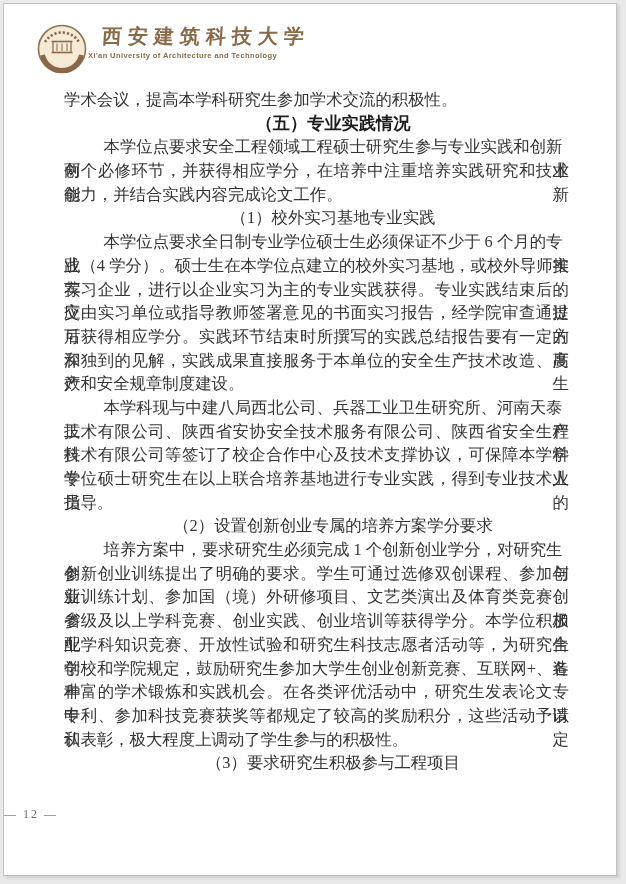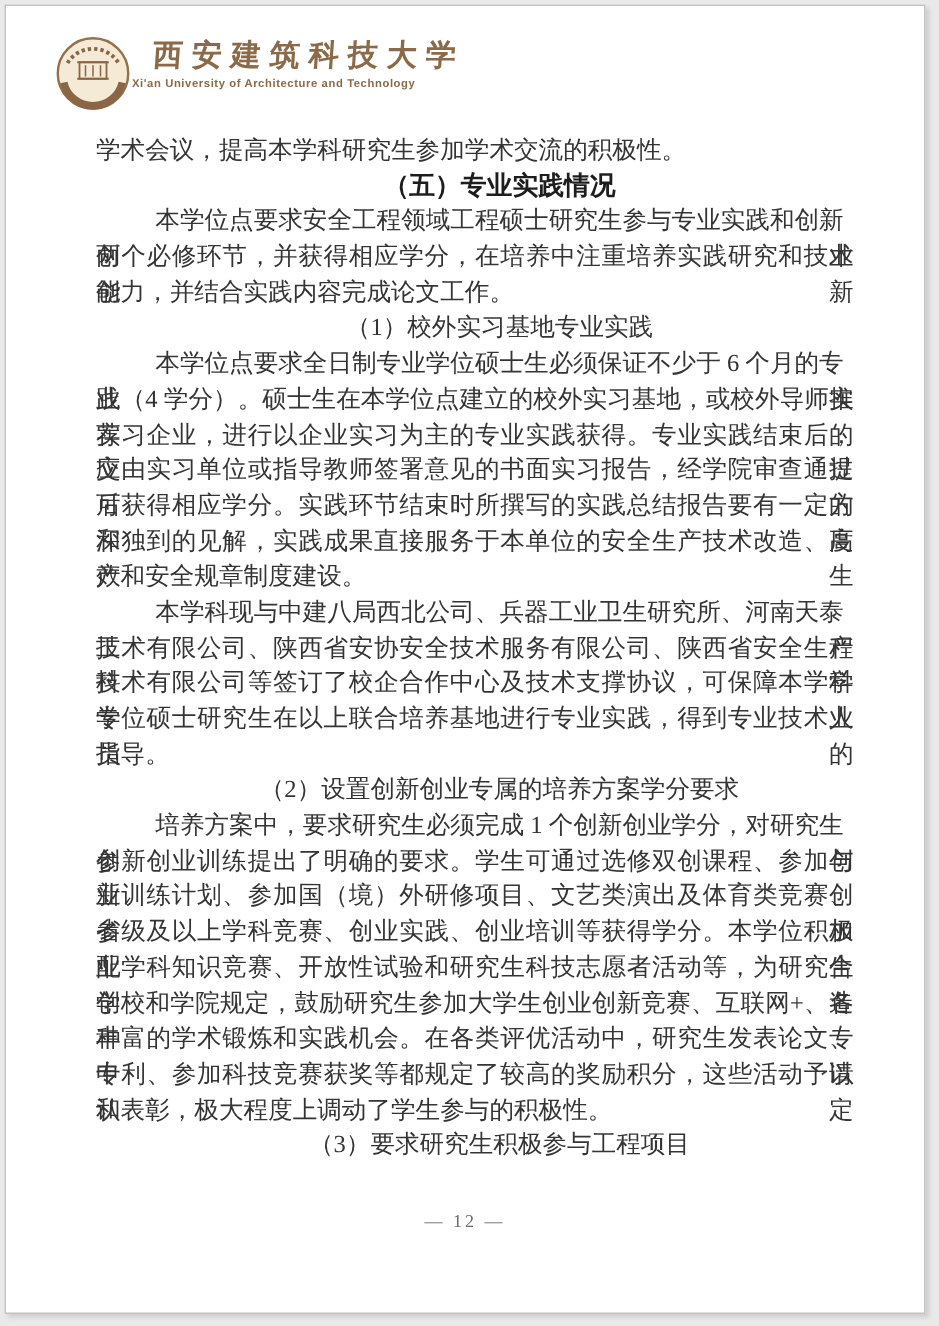--- a/index.html
+++ b/index.html
@@ -72,21 +72,21 @@
     font-weight: bold;
     color: #1d1d1d;
     font-size: 17.2px;
   }
   
   .pagenum {
     position: absolute;
     left: 0;
     top: 803px;
     width: 612px;
-    text-align: center;
+    text-align: left;
     font-size: 12px;
     color: #6b6b6b;
     letter-spacing: 2px;
   }
 </style>
 </head>
 <body>
 
 <div class="page">
 

